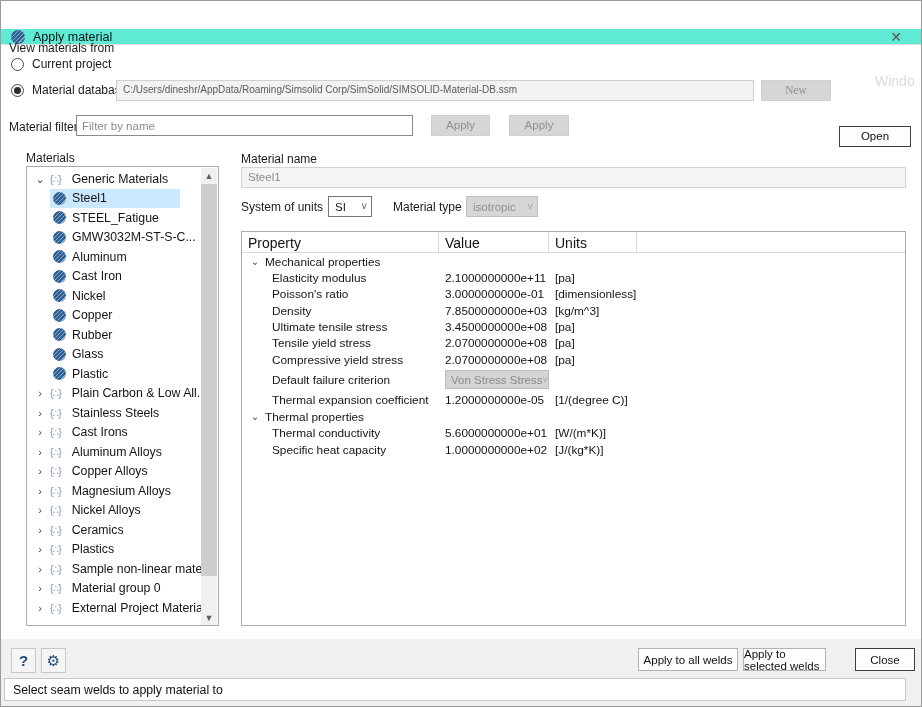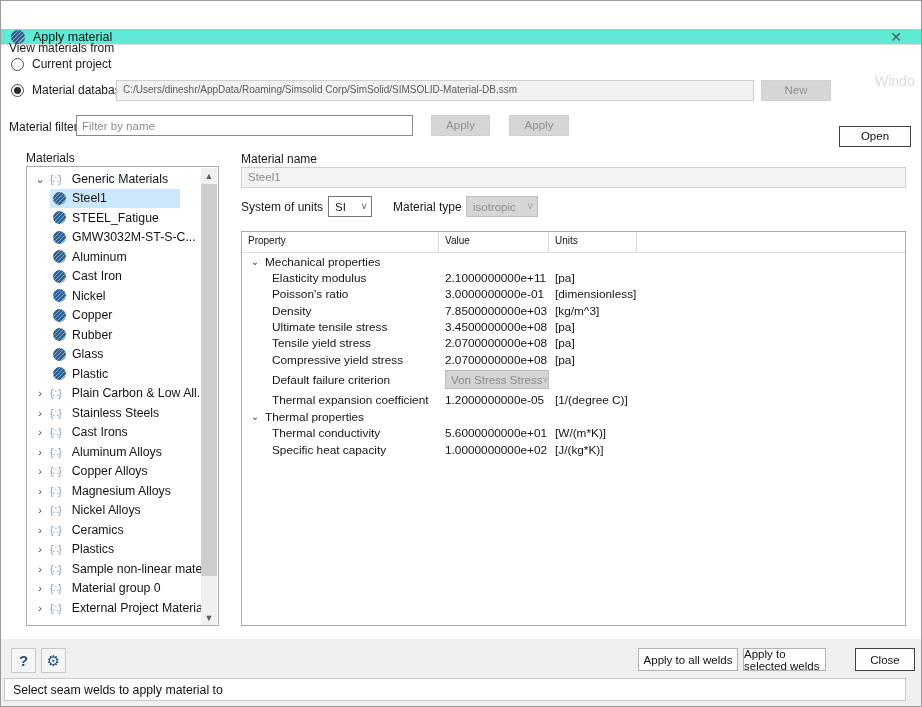--- a/index.html
+++ b/index.html
@@ -60,21 +60,21 @@
   .fake-select{display:inline-flex;align-items:center;justify-content:space-between;
     background:#fff;border:1px solid #767676;height:21px;font-size:11.5px;padding:0 4px 0 6px;}
   .fake-select .sel-chev{color:#505050;font-size:10px;margin-left:6px;}
   .fake-select.disabled{background:#d6d6d6;border-color:#c0c0c0;color:#8f8f8f;}
   .fake-select.disabled .sel-chev{color:#a0a0a0;}
   
   .prop-table{position:absolute;left:240px;top:230px;width:665px;height:395px;
     border:1px solid #ababab;background:#fff;overflow:hidden;}
   .pt-grid{display:grid;grid-template-columns:197px 110px 88px 1fr;}
   .pt-header{border-bottom:1px solid #d9d9d9;height:21px;}
-  .pt-header .hcell{border-right:1px solid #d9d9d9;padding:3px 11px 0 6px;font-size:10px;color:#111;}
+  .pt-header .hcell{border-right:1px solid #d9d9d9;padding:3px 11px 0 6px;font-size:14px;color:#111;}
   .pt-header .hcell:last-child{border-right:none;}
   .pt-row{height:16.3px;align-items:center;}
   .pt-row.group-row{height:17px;}
   .pt-row .pcell{padding-left:30px;font-size:11.8px;color:#141414;white-space:nowrap;overflow:hidden;}
   .pt-row.group-row .pcell{padding-left:6px;display:flex;align-items:center;}
   .pt-row.group-row .pcell .chev{width:14px;color:#4a4a4a;font-size:10px;margin-right:3px;text-align:center;}
   .pt-row .vcell,.pt-row .ucell{font-size:11.8px;color:#141414;padding-left:6px;white-space:nowrap;}
   .pt-row.dd-row{height:24px;}
   .dd-select{display:inline-flex;align-items:center;justify-content:space-between;width:104px;height:19px;
     background:#d4d4d4;border:1px solid #bcbcbc;color:#8a8a8a;font-size:11.5px;padding:0 4px 0 5px;}
@@ -112,21 +112,21 @@
   </div>
 
   <div class="radio-row" style="left:10px;top:82px;">
     <span class="radio checked"></span>
     <span>Material database</span>
   </div>
 
   <div class="watermark">Windo</div>
 
   <div class="path-field">C:/Users/dineshr/AppData/Roaming/Simsolid Corp/SimSolid/SIMSOLID-Material-DB.ssm</div>
-  <div class="btn disabled" style="position:absolute;left:760px;top:79px;width:70px;height:21px;">New</div>
+  <div class="btn disabled" style="position:absolute;left:760px;top:79px;width:70px;height:21px;font-family:Liberation Serif, serif;">New</div>
   <div class="btn strong" style="position:absolute;left:838px;top:79px;width:72px;height:21px;margin-top:46px;">Open</div>
 
   <div class="sect-label" style="left:8px;top:119px;">Material filter</div>
   <input class="text-input" style="left: 75px; top: 114px; width: 337px; height: 21px;" placeholder="Filter by name">
   <div class="btn disabled" style="position:absolute;left:430px;top:114px;width:59px;height:21px;">Apply</div>
   <div class="btn disabled" style="position:absolute;left:508px;top:114px;width:60px;height:21px;">Apply</div>
 
   <div class="sect-label" style="left:25px;top:150px;">Materials</div>
   <div class="tree-box">
     <div id="tree-rows">

